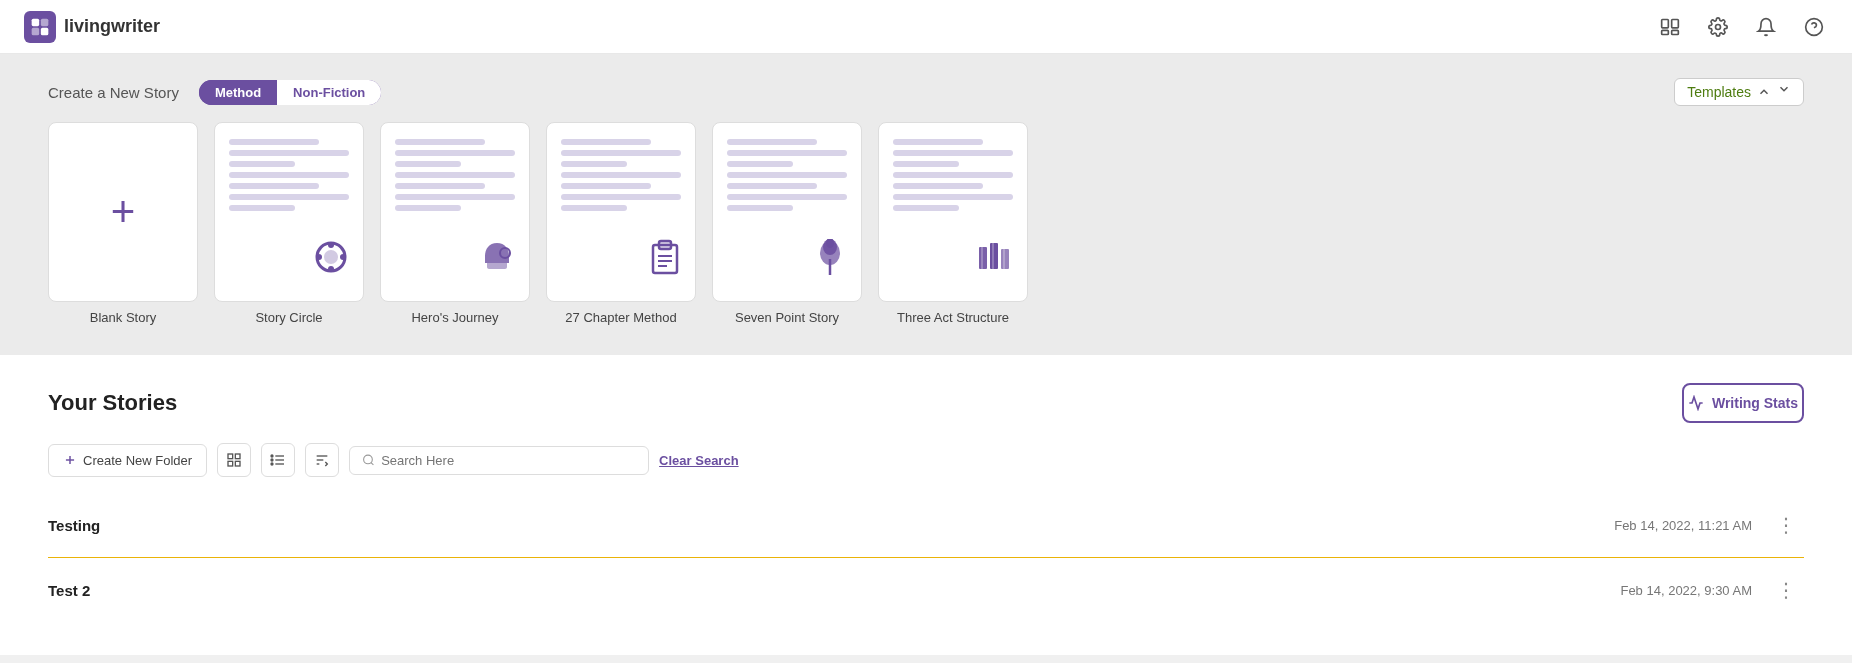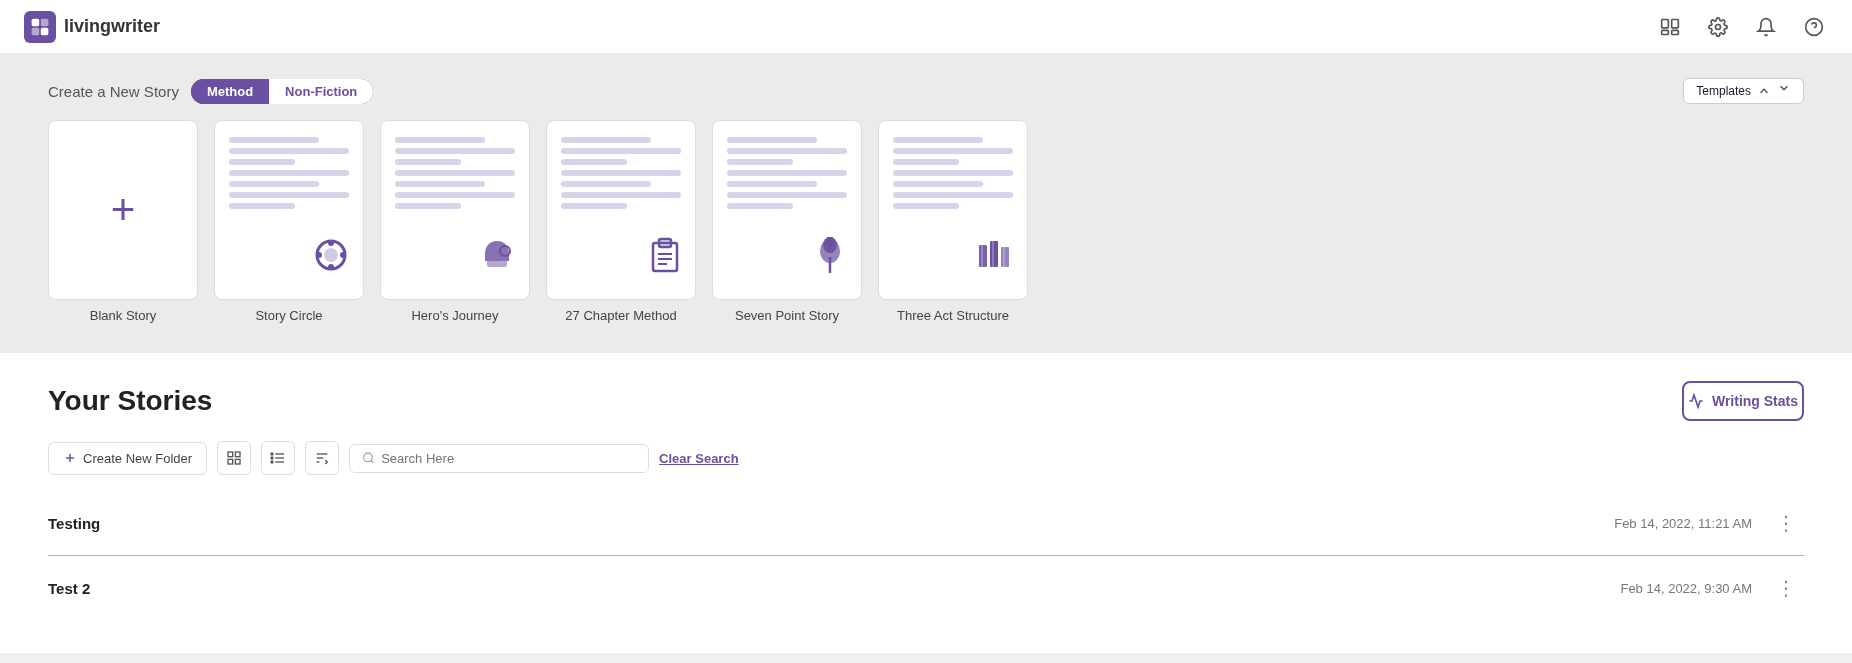--- a/index.html
+++ b/index.html
@@ -82,22 +82,22 @@
       font-weight: 600;
       cursor: pointer;
       color: #fff;
     }
     .fiction-tab.active { background: #6b4fa0; }
     .fiction-tab.inactive { background: #fff; color: #6b4fa0; }
     .templates-btn {
       display: flex;
       align-items: center;
       gap: 6px;
-      font-size: 12px;
-      color: #0f172a;
+      font-size: 14px;
+      color: #4d7c0f;
       cursor: pointer;
       border: 1px solid #ccc;
       border-radius: 6px;
       padding: 5px 12px;
       background: #fff;
     }
 
     .story-cards {
       display: flex;
       gap: 16px;
@@ -164,21 +164,21 @@
       padding: 28px 48px;
       min-height: 300px;
     }
     .stories-header {
       display: flex;
       align-items: center;
       justify-content: space-between;
       margin-bottom: 20px;
     }
     .stories-title {
-      font-size: 28px;
+      font-size: 22px;
       font-weight: 700;
       color: #222;
     }
     .stories-actions {
       display: flex;
       gap: 12px;
     }
     .btn-import {
       background: #6b4fa0;
       color: #fff;
@@ -336,21 +336,21 @@
         <circle cx="12" cy="12" r="10"></circle>
         <path d="M9.09 9a3 3 0 0 1 5.83 1c0 2-3 3-3 3"></path>
         <line x1="12" y1="17" x2="12.01" y2="17"></line>
       </svg>
     </div>
   </div>
 </header>
 
 <section class="create-section">
   <div class="create-header">
-    <div style="display:flex; align-items:center; gap:12px;">
+    <div style="display:flex; align-items:center; gap:20px;">
       <span class="create-title">Create a New Story</span>
       <div class="fiction-tabs">
         <div class="fiction-tab active">Method</div>
         <div class="fiction-tab inactive">Non-Fiction</div>
       </div>
     </div>
     <div class="templates-btn">
       <span>Templates</span>
       <svg width="14" height="14" viewBox="0 0 24 24" fill="none" stroke="#555" stroke-width="2.5">
         <polyline points="18 15 12 9 6 15"></polyline>

